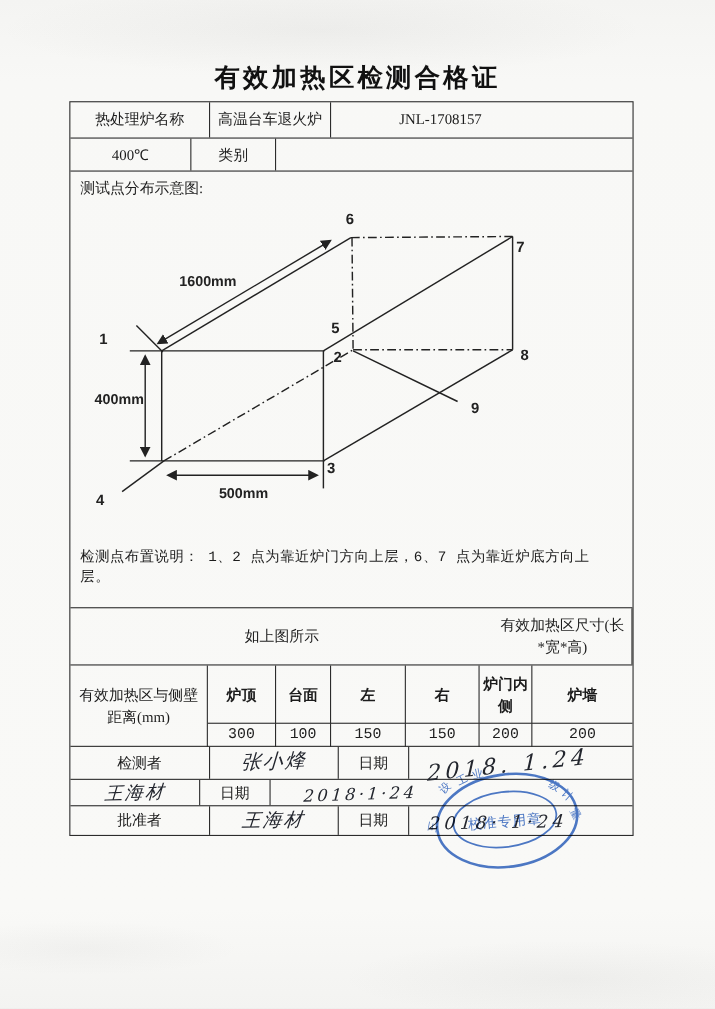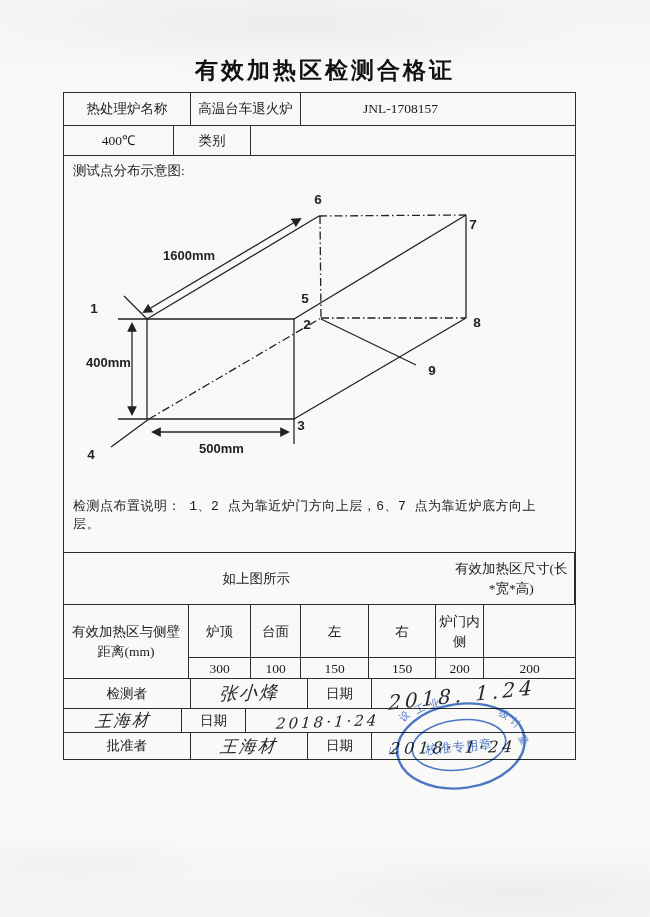--- a/index.html
+++ b/index.html
@@ -35,21 +35,21 @@
   .w67{width:67px}.w48{width:48px}.w91{width:91px}.w118{width:118px}
   .w64{width:64px}.w204{width:204px}
   .diagram-cell{position:relative;height:397px;border-bottom:1.3px solid #2c2c2c;box-sizing:border-box;}
   .section-label{position:absolute;left:9px;top:6px;font-size:13.5px;}
   .note{position:absolute;left:9px;top:341px;width:490px;font-size:13px;letter-spacing:.5px;font-family:Liberation Mono, monospace;}
   .dgm{position:absolute;left:0;top:0;}
   .dgm text{font-family:"Liberation Sans", sans-serif;font-size:13.5px;font-weight:600;fill:#222;}
   .dgm .dim{font-size:13px;}
   .vstack{display:flex;flex-direction:column;}
   .subrow{display:flex;box-sizing:border-box;}
-  .subrow.top{border-bottom:1.3px solid #2c2c2c;}
+  .subrow.top{border-bottom:1.3px solid #2c2c2c;font-weight:bold;}
   
   .hand{
     font-family:"DejaVu Serif", serif;font-style:italic;color:#23262e;
     white-space:nowrap;
   }
   .sig{font-size:18px;letter-spacing:2px;transform:rotate(-2deg) skewX(-5deg);}
   .sig.s2{font-size:16.5px;}
   .sig.s3{font-size:17px;transform:rotate(-1deg) skewX(-6deg);}
   .datecell{position:relative;justify-content:flex-start;}
   .hd{position:absolute;}
@@ -145,22 +145,23 @@
         <span>有效加热区与侧壁</span>
         <span>距离(mm)</span>
       </div>
       <div class="vstack" style="width:386px;">
         <div class="subrow top h53">
           <div class="cell w62 h53">炉顶</div>
           <div class="cell w50 h53">台面</div>
           <div class="cell w68 h53">左</div>
           <div class="cell w67 h53">右</div>
           <div class="cell w48 h53">炉门内侧</div>
+          <div class="cell w91 h53 last">炉墙</div>
         </div>
-        <div class="subrow h21" style="font-size:12.5px;">
+        <div class="subrow h21" style="font-size:12.5px;font-family:Liberation Mono, monospace;">
           <div class="cell w62 h21">300</div>
           <div class="cell w50 h21">100</div>
           <div class="cell w68 h21">150</div>
           <div class="cell w67 h21">150</div>
           <div class="cell w48 h21">200</div>
           <div class="cell w91 h21 last">200</div>
         </div>
       </div>
     </div>
 

